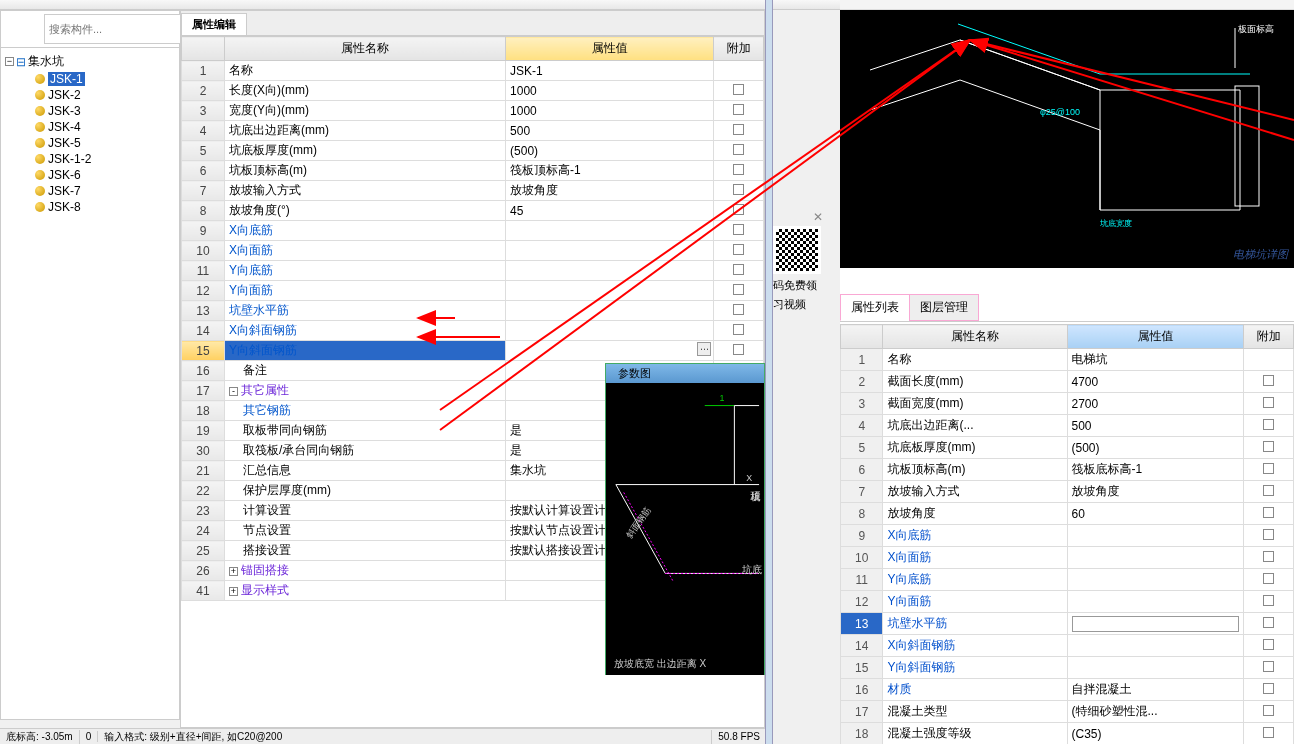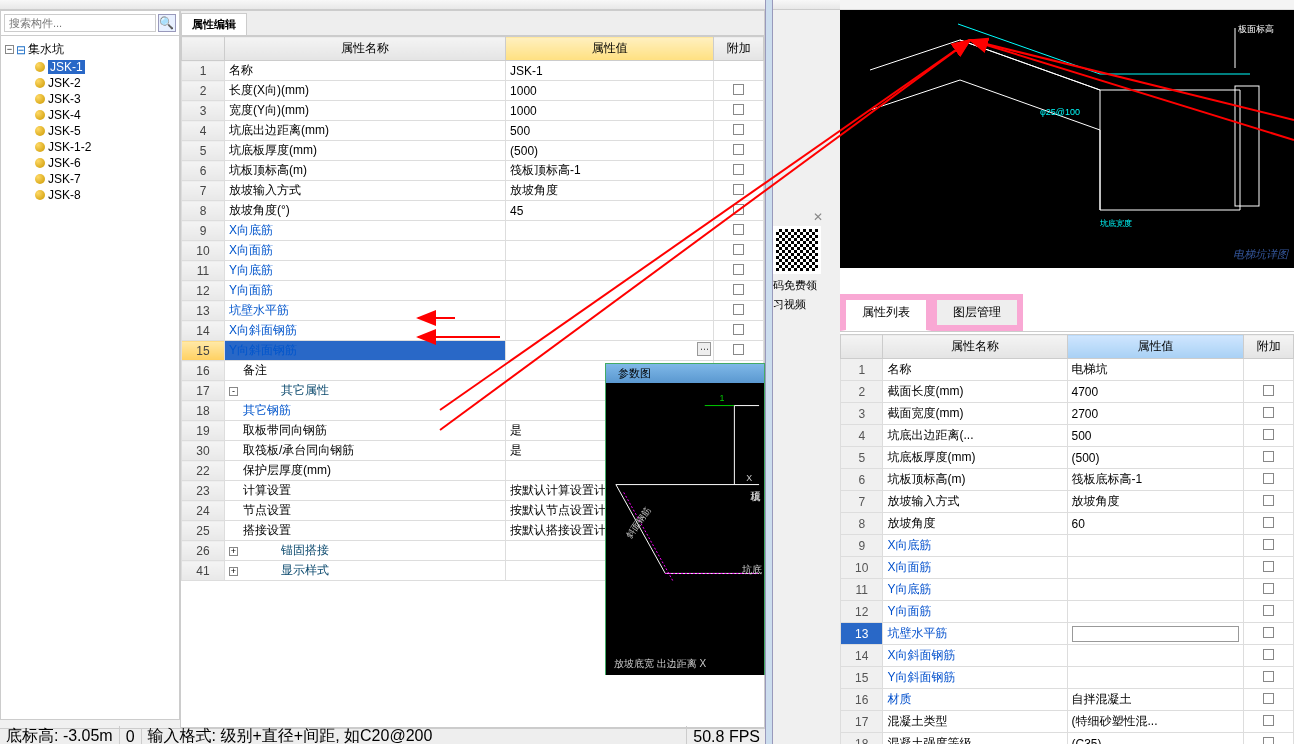--- a/index.html
+++ b/index.html
@@ -1,20 +1,20 @@
 <!DOCTYPE html>
 <html><head>
 <meta charset="utf-8">
 <style>
 * { box-sizing: border-box; margin: 0; padding: 0; }
 body { font-family: "Microsoft YaHei", Arial, sans-serif; font-size: 12px; background: #f0f0f0; width: 1294px; height: 744px; overflow: hidden; position: relative; }
 .toolbar { height: 10px; background: linear-gradient(to bottom, #f8f8f8, #e8e8e8); border-bottom: 1px solid #ccc; display: flex; align-items: center; padding: 0 4px; gap: 8px; font-size: 11px; }
 .left-panel { position: absolute; left: 0; top: 10px; width: 180px; height: 710px; background: #fff; border: 1px solid #ccc; }
 .search-box { display: flex; border-bottom: 1px solid #ccc; padding: 3px; }
-.search-input { flex: 1; border: 1px solid #ccc; padding: 2px 4px; font-size: 11px; color: #999; }
+.search-input { flex: 1; border: 1px solid #ccc; padding: 8px 4px; font-size: 11px; color: #999; margin-left: 40px; }
 .search-btn { width: 18px; height: 18px; background: #e8f0ff; border: 1px solid #99b; margin-left: 2px; cursor: pointer; display: flex; align-items: center; justify-content: center; color: #336; }
 .tree { padding: 4px 2px; }
 .tree-root { display: flex; align-items: center; gap: 2px; padding: 1px 2px; }
 .tree-root .minus { width: 9px; height: 9px; border: 1px solid #888; display: inline-flex; align-items: center; justify-content: center; font-size: 9px; line-height: 1; cursor: pointer; }
 .tree-root .folder { color: #1e6fc7; }
 .tree-item { display: flex; align-items: center; gap: 3px; padding: 1px 2px 1px 32px; cursor: pointer; }
 .tree-item .dot { width: 10px; height: 10px; border-radius: 50%; background: radial-gradient(circle at 30% 30%, #ffd966, #cc9900); }
 .tree-item.selected span.lbl { background: #2968c7; color: #fff; padding: 0 2px; }
 
 .center-panel { position: absolute; left: 180px; top: 10px; width: 585px; height: 718px; background: #fff; border: 1px solid #ccc; }
@@ -28,46 +28,46 @@
 .prop-table td.rownum { background: linear-gradient(#f4f4f4,#e8e8e8); text-align: center; width: 26px; color: #444; }
 .prop-table td.rownum.sel { background: linear-gradient(#ffe9a8,#ffd060); }
 .prop-table td.name { width: 170px; }
 .prop-table td.name .link { color: #0055cc; }
 .prop-table td.name .indent { display: inline-block; width: 14px; }
 .prop-table td.value { width: 126px; }
 .prop-table td.add { width: 30px; text-align: center; }
 .prop-table tr.selected td.name, .prop-table tr.selected td.value { background: #2968c7; color: #fff; }
 .prop-table tr.selected td.value { background: #fff; color: #000; position: relative; }
 .prop-table tr.selected td.value .ellipsis-btn { position: absolute; right: 2px; top: 1px; width: 14px; height: 14px; border: 1px solid #999; background: #eee; font-size: 9px; text-align: center; line-height: 12px; cursor: pointer; }
-.prop-table td.name .gray { color: #0c4a6e; margin-left: 40px; }
+.prop-table td.name .gray { color: #6d28d9; }
 .checkbox { width: 11px; height: 11px; border: 1px solid #888; display: inline-block; background: #fff; }
 .expander { width: 9px; height: 9px; border: 1px solid #888; display: inline-flex; align-items: center; justify-content: center; font-size: 9px; line-height: 1; margin-right: 3px; cursor: pointer; }
 
-.status-bar { position: absolute; left: 0; bottom: 0; width: 766px; height: 16px; background: #eee; border-top: 1px solid #ccc; display: flex; align-items: center; font-size: 16px; }
+.status-bar { position: absolute; left: 0; bottom: 0; width: 766px; height: 16px; background: #eee; border-top: 1px solid #ccc; display: flex; align-items: center; font-size: 10px; }
 .status-bar .seg { padding: 0 6px; border-right: 1px solid #ccc; }
 .status-bar .fps { margin-left: auto; padding: 0 6px; }
 
 .param-window { position: absolute; left: 605px; top: 363px; width: 160px; height: 312px; border: 1px solid #4a6; background: #000; }
 .param-title { background: linear-gradient(#7fb8e8,#5a98d0); color: #000; padding: 2px 12px; font-size: 11px; }
 .param-canvas { width: 100%; height: calc(100% - 18px); background: #000; position: relative; color: #fff; font-size: 10px; overflow: hidden; }
 .param-canvas .lbl { position: absolute; color: #ccc; }
 
 .divider { position: absolute; left: 765px; top: 0; width: 8px; height: 744px; background: #cde; border-left: 1px solid #99b; border-right: 1px solid #99b; }
 
 .qr-area { position: absolute; left: 773px; top: 210px; width: 60px; }
 .qr-close { width: 12px; height: 12px; color: #888; cursor: pointer; margin-left: 40px; }
 .qr-code { width: 48px; height: 48px; background: repeating-conic-gradient(#000 0 25%, #fff 0 50%); background-size: 6px 6px; border: 3px solid #fff; margin-top: 4px; }
 .qr-text { font-size: 11px; margin-top: 4px; }
 
 .right-panel { position: absolute; left: 840px; top: 0; width: 454px; height: 744px; background: #fff; }
 .right-toolbar { height: 10px; background: #f4f4f4; border-bottom: 1px solid #ddd; }
 .cad-view { width: 100%; height: 258px; background: #000; position: relative; }
 .cad-view .cad-text { position: absolute; right: 6px; bottom: 6px; color: #359; font-size: 11px; font-style: italic; }
 .right-tabs { display: flex; margin-top: 26px; border-bottom: 1px solid #ccc; }
-.right-tabs .tab2 { padding: 4px 16px; border: 6px solid #f9a8d4; background: #eee; cursor: pointer; font-size: 12px; margin-right: -1px; }
+.right-tabs .tab2 { padding: 4px 10px; border: 1px solid #f9a8d4; background: #eee; cursor: pointer; font-size: 12px; margin-right: -1px; }
 .right-tabs .tab2.active { background: #fff; border-bottom: 1px solid #fff; }
 .right-table { width: 100%; border-collapse: collapse; margin-top: 2px; }
 .right-table th { background: linear-gradient(#f4f4f4,#e4e4e4); border: 1px solid #ccc; padding: 3px; font-weight: normal; font-size: 12px; }
 .right-table th.val { background: linear-gradient(#cfe6ff,#a8d0f4); }
 .right-table td { border: 1px solid #ddd; padding: 2px 4px; height: 19px; font-size: 12px; }
 .right-table td.rn { width: 24px; text-align: center; background: #f0f0f0; color: #555; }
 .right-table td.rn.sel { background: #2968c7; color: #fff; }
 .right-table td.pn { width: 104px; }
 .right-table td.pn .link { color: #004fcc; }
 .right-table td.pv { width: 100px; }
@@ -262,20 +262,26 @@
         <tr>
           <td class="rownum">19</td>
           <td class="name"><span class="indent"></span><span class="">取板带同向钢筋</span></td>
           <td class="value">是</td>
           <td class="add"><span class="checkbox"></span></td>
         </tr>
         <tr>
           <td class="rownum">30</td>
           <td class="name"><span class="indent"></span><span class="">取筏板/承台同向钢筋</span></td>
           <td class="value">是</td>
+          <td class="add"><span class="checkbox"></span></td>
+        </tr>
+        <tr>
+          <td class="rownum">21</td>
+          <td class="name"><span class="indent"></span><span class="">汇总信息</span></td>
+          <td class="value">集水坑</td>
           <td class="add"><span class="checkbox"></span></td>
         </tr>
         <tr>
           <td class="rownum">22</td>
           <td class="name"><span class="indent"></span><span class="">保护层厚度(mm)</span></td>
           <td class="value"></td>
           <td class="add"><span class="checkbox"></span></td>
         </tr>
         <tr>
           <td class="rownum">23</td>

